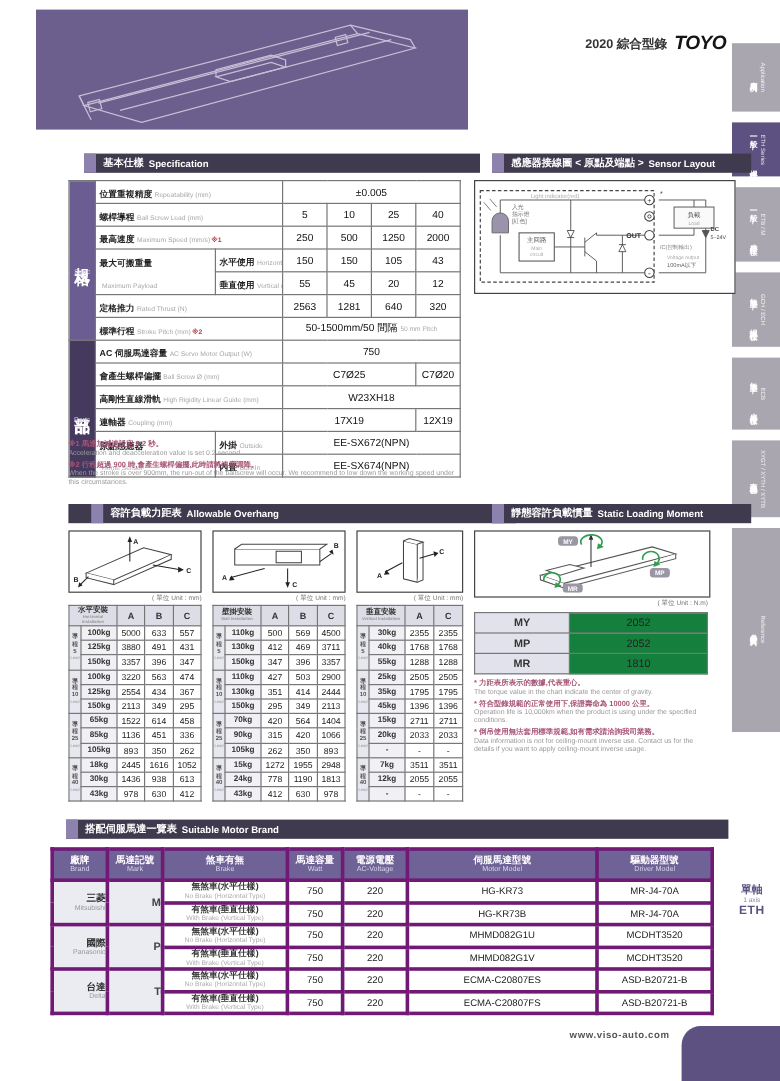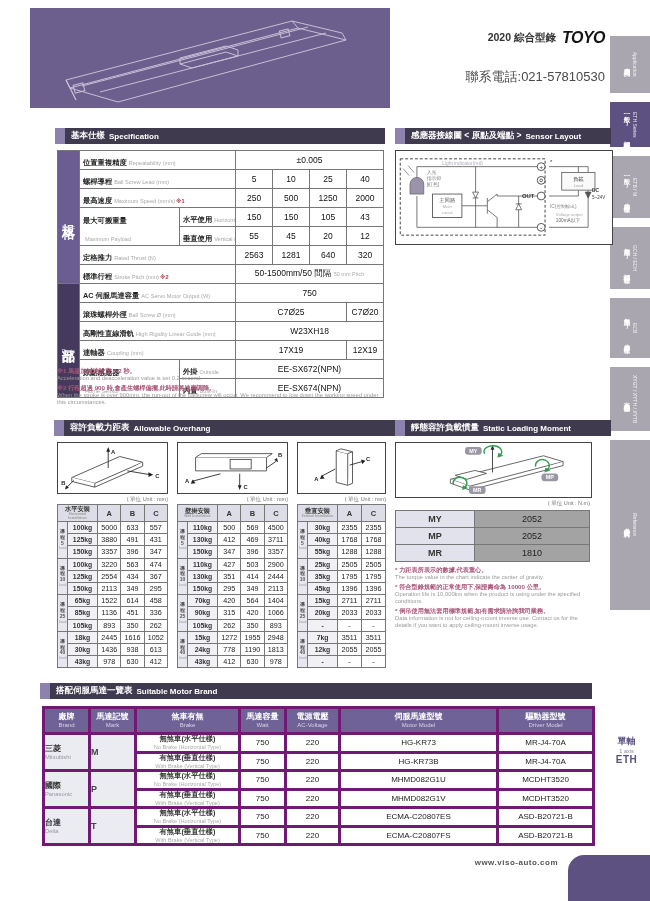--- a/index.html
+++ b/index.html
@@ -18,21 +18,21 @@
   .side-tab{width:40px;background:#a9a6af;color:#fff;margin-bottom:9px;display:flex;justify-content:center;align-items:center;gap:1px;overflow:hidden;}
   .side-tab.active{background:#5c5181;}
   .side-tab .z{writing-mode:vertical-rl;text-orientation:upright;font-size:6.5px;font-weight:bold;letter-spacing:1px;}
   .side-tab .e{writing-mode:vertical-rl;font-size:5px;opacity:.85;}
   .side-tab:nth-child(1){height:57px}.side-tab:nth-child(2){height:45px}
   .side-tab:nth-child(3){height:62px}.side-tab:nth-child(4){height:62px}
   .side-tab:nth-child(5){height:60px}.side-tab:nth-child(6){height:64px}
   .side-tab:nth-child(7){height:170px}
 
   
-  .banner{position:absolute;height:16px;background:#403a4e;color:#fff;display:flex;align-items:center;font-size:8.5px;font-weight:bold;}
+  .banner{position:absolute;height:16px;background:#403a4e;color:#fff;display:flex;align-items:center;font-size:8.5px;font-weight:bold;margin-left:15px;}
   .banner .accent{width:10px;height:16px;background:#8d81ad;margin-right:6px;flex:0 0 auto;}
   .banner .be{margin-left:4px;font-size:8px;}
 
   
   .spec-wrap{position:absolute;left:57px;top:150px;}
   table{border-collapse:collapse;}
   .spec-table{table-layout:fixed;width:326px;}
   .spec-table td{border:1px solid #777;}
   .spec-table tr{height:16px;}
   .grp{text-align:center;vertical-align:middle;color:#fff;}
@@ -74,31 +74,31 @@
   .kg{background:#f0f0f5;font-size:6.8px;font-weight:bold;color:#333;}
   .num{font-size:7.2px;color:#222;background:#fff;}
 
   
   .mo-diagram{position:absolute;left:395px;top:442px;width:195px;height:54px;border:1.2px solid #444;background:#fff;}
   .mo-unit{position:absolute;left:395px;top:498px;width:195px;}
   .mo-table{position:absolute;left:395px;top:510px;table-layout:fixed;width:195px;}
   .mo-table th,.mo-table td{border:1px solid #777;}
   .mo-table tr{height:17px;}
   .mo-table th{background:#e2e2ec;font-size:9px;font-weight:bold;color:#333;width:76px;}
-  .mo-table td{background:#a3a3a3;font-size:9px;color:#222;text-align:center;}
+  .mo-table td{background:#15803d;font-size:9px;color:#222;text-align:center;}
 
   
   .motor-table{position:absolute;left:42px;top:706px;table-layout:fixed;width:550px;}
   .motor-table th,.motor-table td{border:3px solid #701a75;padding:0;}
   .motor-table thead tr{height:26px;}
   .motor-table tbody tr{height:18.5px;}
   .motor-table th{background:#6f6296;color:#fff;text-align:center;}
   .motor-table th .z{display:block;font-size:8px;font-weight:bold;line-height:1.2;}
   .motor-table th .e{display:block;font-size:6px;font-weight:normal;color:#d9d4e8;line-height:1.1;}
-  .brand,.mark{background:#ebebf2;text-align:left;}
+  .brand,.mark{background:#ebebf2;text-align:right;}
   .brand .z{display:block;font-size:8px;font-weight:bold;color:#333;line-height:1.2;}
   .brand .e{display:block;font-size:5.8px;color:#999;line-height:1.1;}
   .mark{font-size:9px;font-weight:bold;color:#444;}
   .brake{text-align:center;background:#fff;}
   .brake .z{display:block;font-size:7.3px;font-weight:bold;color:#333;line-height:1.2;}
   .brake .e{display:block;font-size:5.6px;color:#aaa;line-height:1.1;}
   .cv{font-size:8px;color:#222;text-align:center;background:#fff;}
 
   
   .series-nav{position:absolute;left:585px;top:735px;width:83px;}
@@ -133,21 +133,20 @@
         <polygon points="36,72 40,80 46,92 42,84"></polygon>
         <rect x="44" y="76" width="10" height="8" transform="rotate(-15 49 80)"></rect>
         <rect x="250" y="22" width="9" height="7" transform="rotate(-15 254 25)"></rect>
       </g>
     </svg>
   </div>
 
   <div class="header-meta">
     <span class="cat">2020 綜合型錄</span><span class="logo">TOYO</span>
   </div>
-  <div class="contact">聯系電話:021-57810530</div>
 
   <div class="sidebar">
       <div class="side-tab">
         <span class="z">應用例</span>
         <span class="e">Application</span>
       </div>
       <div class="side-tab active">
         <span class="z">一般 / 螺桿仕樣</span>
         <span class="e">ETH Series</span>
       </div>
@@ -176,21 +175,21 @@
   <div class="banner" style="left:55px;top:128px;width:330px;">
     <span class="accent"></span>
     <span class="bz">基本仕樣</span>
     <span class="be">Specification</span>
   </div>
   <div class="banner" style="left:395px;top:128px;width:216px;">
     <span class="accent"></span>
     <span class="bz">感應器接線圖 &lt; 原點及端點 &gt;</span>
     <span class="be">Sensor Layout</span>
   </div>
-  <div class="banner" style="left:54px;top:420px;width:354px;">
+  <div class="banner" style="left:42px;top:420px;width:354px;padding-left:19px;">
     <span class="accent"></span>
     <span class="bz">容許負載力距表</span>
     <span class="be">Allowable Overhang</span>
   </div>
   <div class="banner" style="left:395px;top:420px;width:216px;">
     <span class="accent"></span>
     <span class="bz">靜態容許負載慣量</span>
     <span class="be">Static Loading Moment</span>
   </div>
   <div class="banner" style="left:40px;top:683px;width:552px;">
@@ -255,21 +254,21 @@
       <tr>
         <td class="lbl" colspan="2"><span class="z">標準行程</span><span class="e">Stroke Pitch (mm)</span><span class="nm">※2</span></td>
         <td class="val" colspan="4"><span>50-1500mm/50 間隔</span> <span class="vsub">50 mm Pitch</span></td>
       </tr>
       <tr>
         <td class="grp g-parts" rowspan="6"><span class="gz">部品</span><span class="ge">Parts</span></td>
         <td class="lbl" colspan="2"><span class="z">AC 伺服馬達容量</span><span class="e">AC Servo Motor Output (W)</span></td>
         <td class="val" colspan="4">750</td>
       </tr>
       <tr>
-        <td class="lbl" colspan="2"><span class="z">滾珠螺桿外徑</span><span class="e">Ball Screw Ø (mm)</span></td>
+        <td class="lbl" colspan="2"><span class="z">會產生螺桿偏擺</span><span class="e">Ball Screw Ø (mm)</span></td>
         <td class="val" colspan="3">C7Ø25</td>
         <td class="val">C7Ø20</td>
       </tr>
       <tr>
         <td class="lbl" colspan="2"><span class="z">高剛性直線滑軌</span><span class="e">High Rigidity Linear Guide (mm)</span></td>
         <td class="val" colspan="4">W23XH18</td>
       </tr>
       <tr>
         <td class="lbl" colspan="2"><span class="z">連軸器</span><span class="e">Coupling (mm)</span></td>
         <td class="val" colspan="3">17X19</td>

